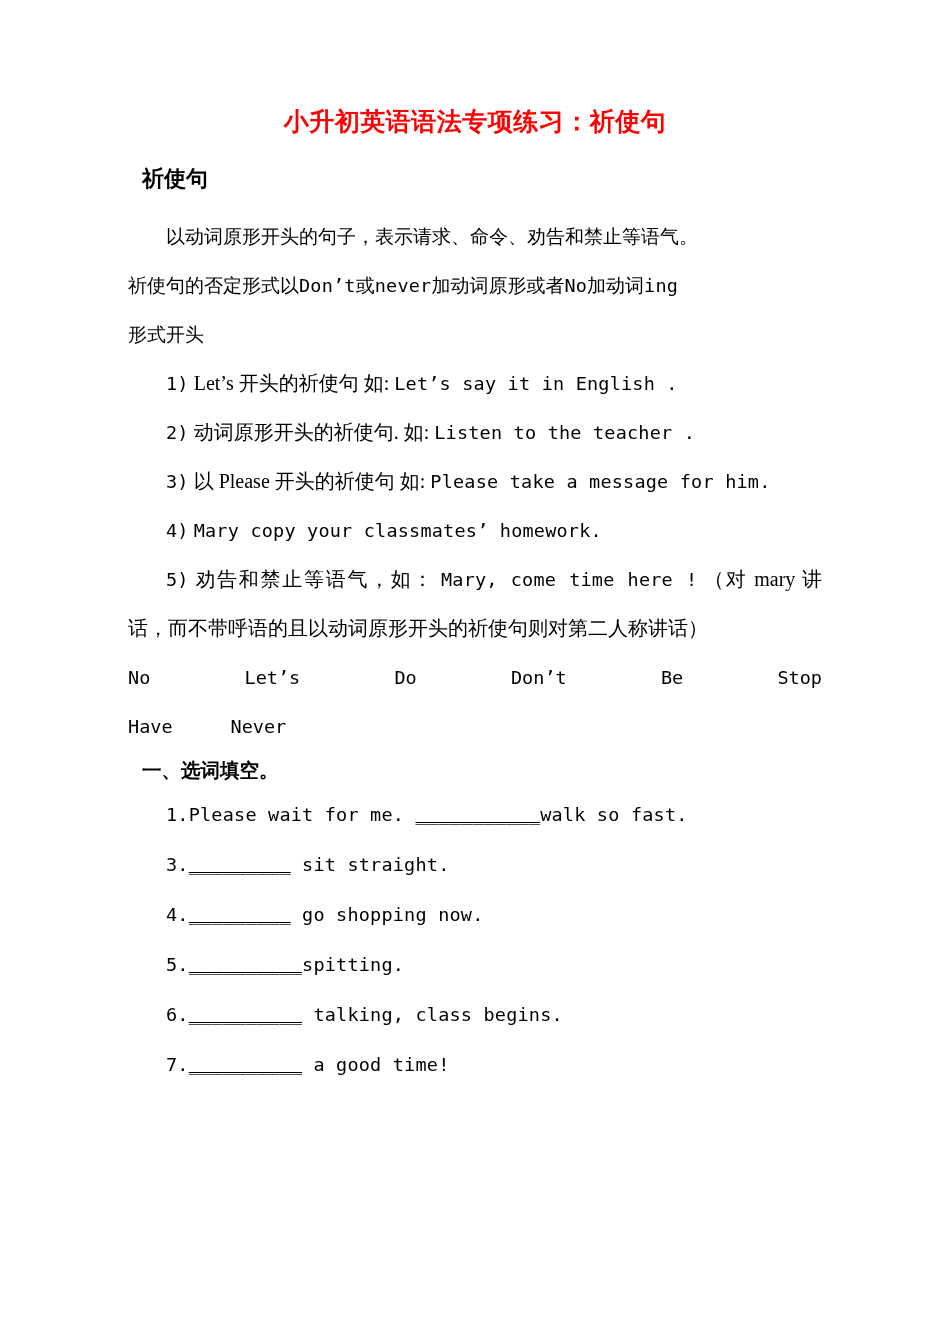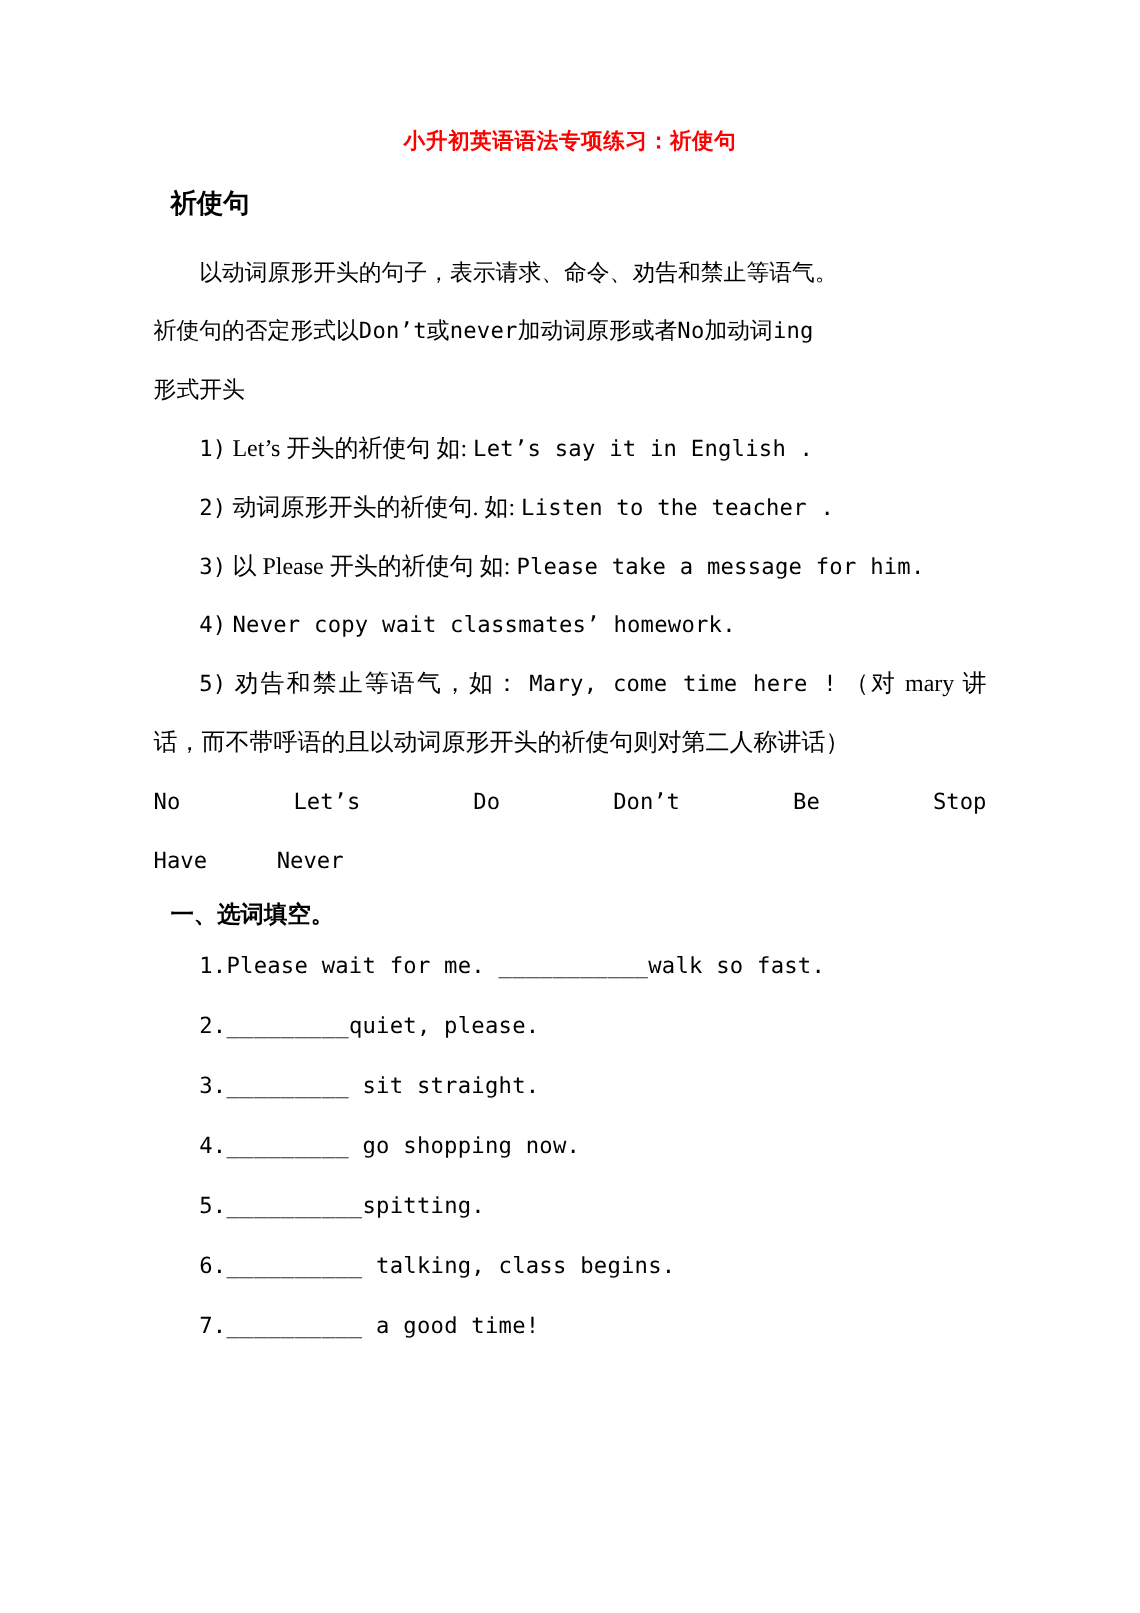--- a/index.html
+++ b/index.html
@@ -18,21 +18,21 @@
     width: 950px;
     height: 1344px;
     box-sizing: border-box;
     padding: 105px 128px 0 128px;
     position: relative;
   }
   .doc-title {
     color: #ff0000;
     font-family: "DejaVu Sans", sans-serif;
     font-weight: bold;
-    font-size: 18px;
+    font-size: 25px;
     text-align: center;
     letter-spacing: 0.5px;
     margin: 0 0 26px 0;
   }
   .sub-heading {
     font-family: "DejaVu Sans", sans-serif;
     font-weight: bold;
     font-size: 22px;
     margin: 0 0 18px 0;
     padding-left: 14px;
@@ -93,20 +93,21 @@
   }
   .q {
     font-family: "DejaVu Sans Mono", monospace;
     font-size: 18.5px;
     line-height: 50px;
     margin: 0;
     text-indent: 38px;
     white-space: pre;
   }
   .blank {
+    text-decoration: underline;
   }
 </style>
 </head>
 <body>
 
 <div class="page">
 
   <h1 class="doc-title">小升初英语语法专项练习：祈使句</h1>
 
   <div class="sub-heading">祈使句</div>
@@ -136,21 +137,21 @@
   </p>
 
   <p class="item-flow">
     <span class="mono">3)</span>
     <span class="cjk">以 Please 开头的祈使句 如:</span>
     <span class="mono">Please take a message for him.</span>
   </p>
 
   <p class="item">
     <span class="mono">4)</span>
-    <span class="mono">Never copy wait classmates’ homework.</span>
+    <span class="mono">Mary copy your classmates’ homework.</span>
   </p>
 
   <p class="item-flow">
     <span class="mono">5)</span>
     <span class="cjk">劝告和禁止等语气，如：</span>
     <span class="mono">Mary, come time here !</span>
     <span class="cjk">（对 mary 讲话，而不带呼语的且以动词原形开头的祈使句则对第二人称讲话）</span>
   </p>
 
   <div class="wordbank">
@@ -165,21 +166,20 @@
     <div class="wordbank-row left">
       <span>Have</span>
       <span>Never</span>
     </div>
   </div>
 
   <div class="section-heading">一、选词填空。</div>
 
   <p class="q"><span class="mono">1.</span><span class="mono">Please wait for me. </span><span class="mono blank">___________</span><span class="mono">walk so fast.</span></p>
 
-  <p class="q"><span class="mono">2.</span><span class="mono blank">_________</span><span class="mono">quiet, please.</span></p>
 
   <p class="q"><span class="mono">3.</span><span class="mono blank">_________</span><span class="mono"> sit straight.</span></p>
 
   <p class="q"><span class="mono">4.</span><span class="mono blank">_________</span><span class="mono"> go shopping now.</span></p>
 
   <p class="q"><span class="mono">5.</span><span class="mono blank">__________</span><span class="mono">spitting.</span></p>
 
   <p class="q"><span class="mono">6.</span><span class="mono blank">__________</span><span class="mono"> talking, class begins.</span></p>
 
   <p class="q"><span class="mono">7.</span><span class="mono blank">__________</span><span class="mono"> a good time!</span></p>

